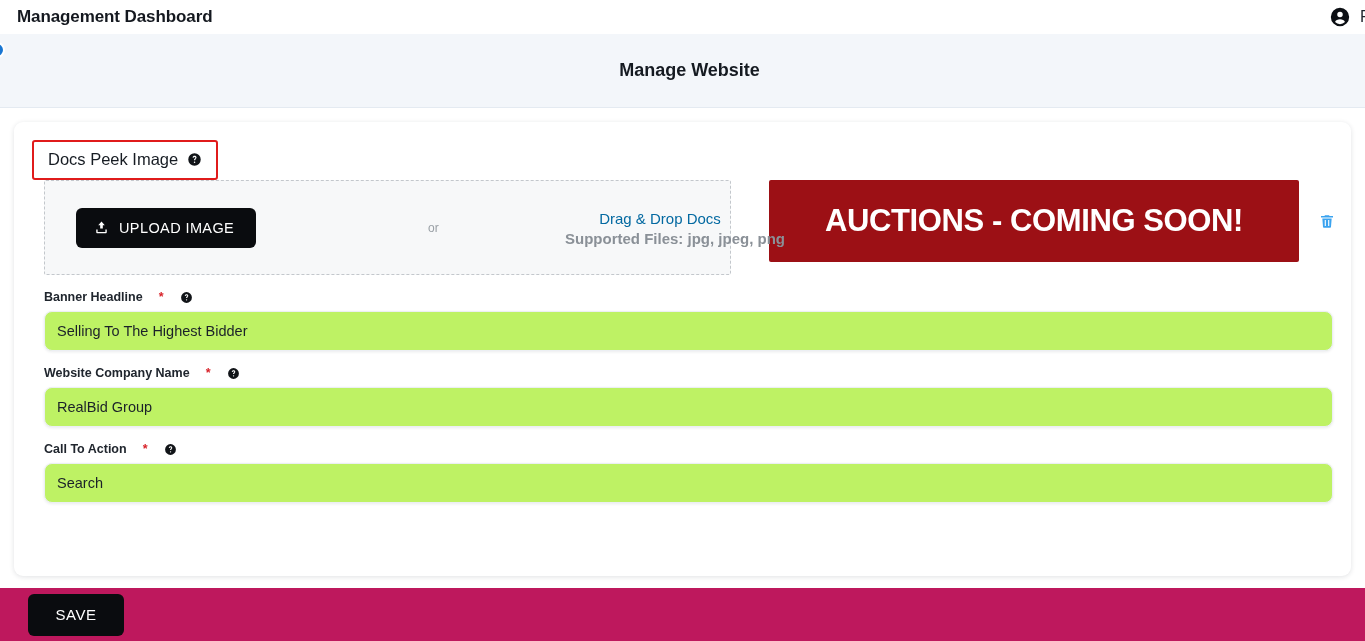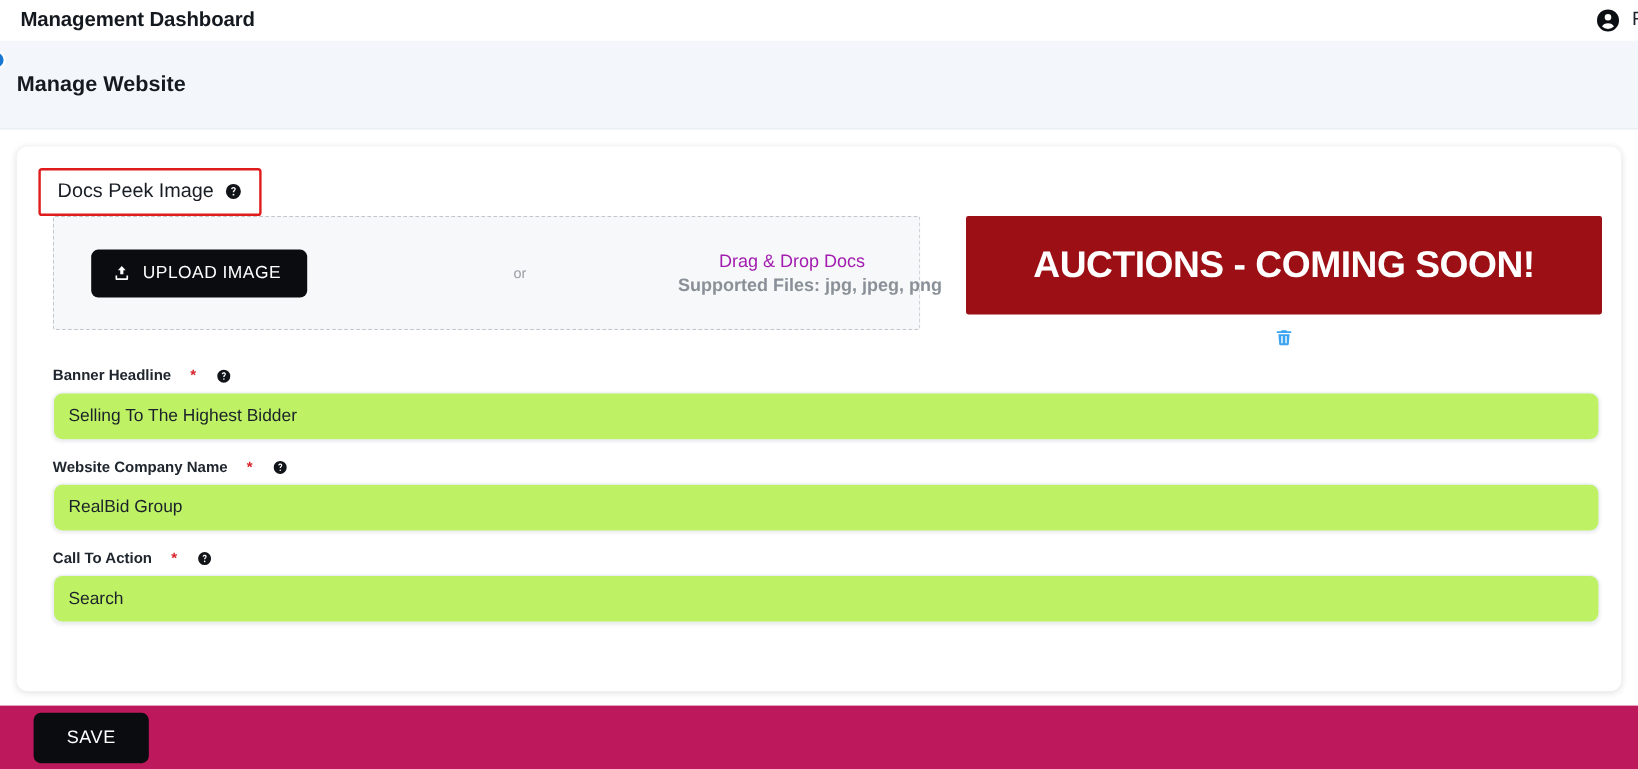--- a/index.html
+++ b/index.html
@@ -50,20 +50,21 @@
 
   
   .pageheader {
     position: relative;
     height: 74px;
     background: #f3f6fa;
     border-bottom: 1px solid #e4eaf1;
     display: flex;
     align-items: center;
     padding-left: 14px;
+    justify-content: center;
   }
   .pageheader-title {
     font-size: 18px;
     font-weight: bold;
     color: #151a21;
   }
   
   .sidebar-toggle {
     position: absolute;
     left: -11px;
@@ -161,37 +162,36 @@
   .dz-text {
     position: absolute;
     left: 520px;
     top: 50%;
     transform: translateY(-50%);
     width: 190px;
     text-align: center;
   }
   .dz-title {
     font-size: 15px;
-    color: #a21caf;
+    color: #0369a1;
     white-space: nowrap;
   }
   .dz-sub {
     font-size: 15px;
     color: #8a9097;
     margin-top: 3px;
     white-space: nowrap;
     font-weight: bold;
   }
 
   
   .preview-wrap {
     display: flex;
     align-items: center;
-    gap: 10px;
-    flex-direction: column;
+    gap: 20px;
   }
   .preview-img {
     width: 530px;
     height: 82px;
     background: #9c1015;
     border-radius: 2px;
     display: flex;
     align-items: center;
     justify-content: center;
   }

